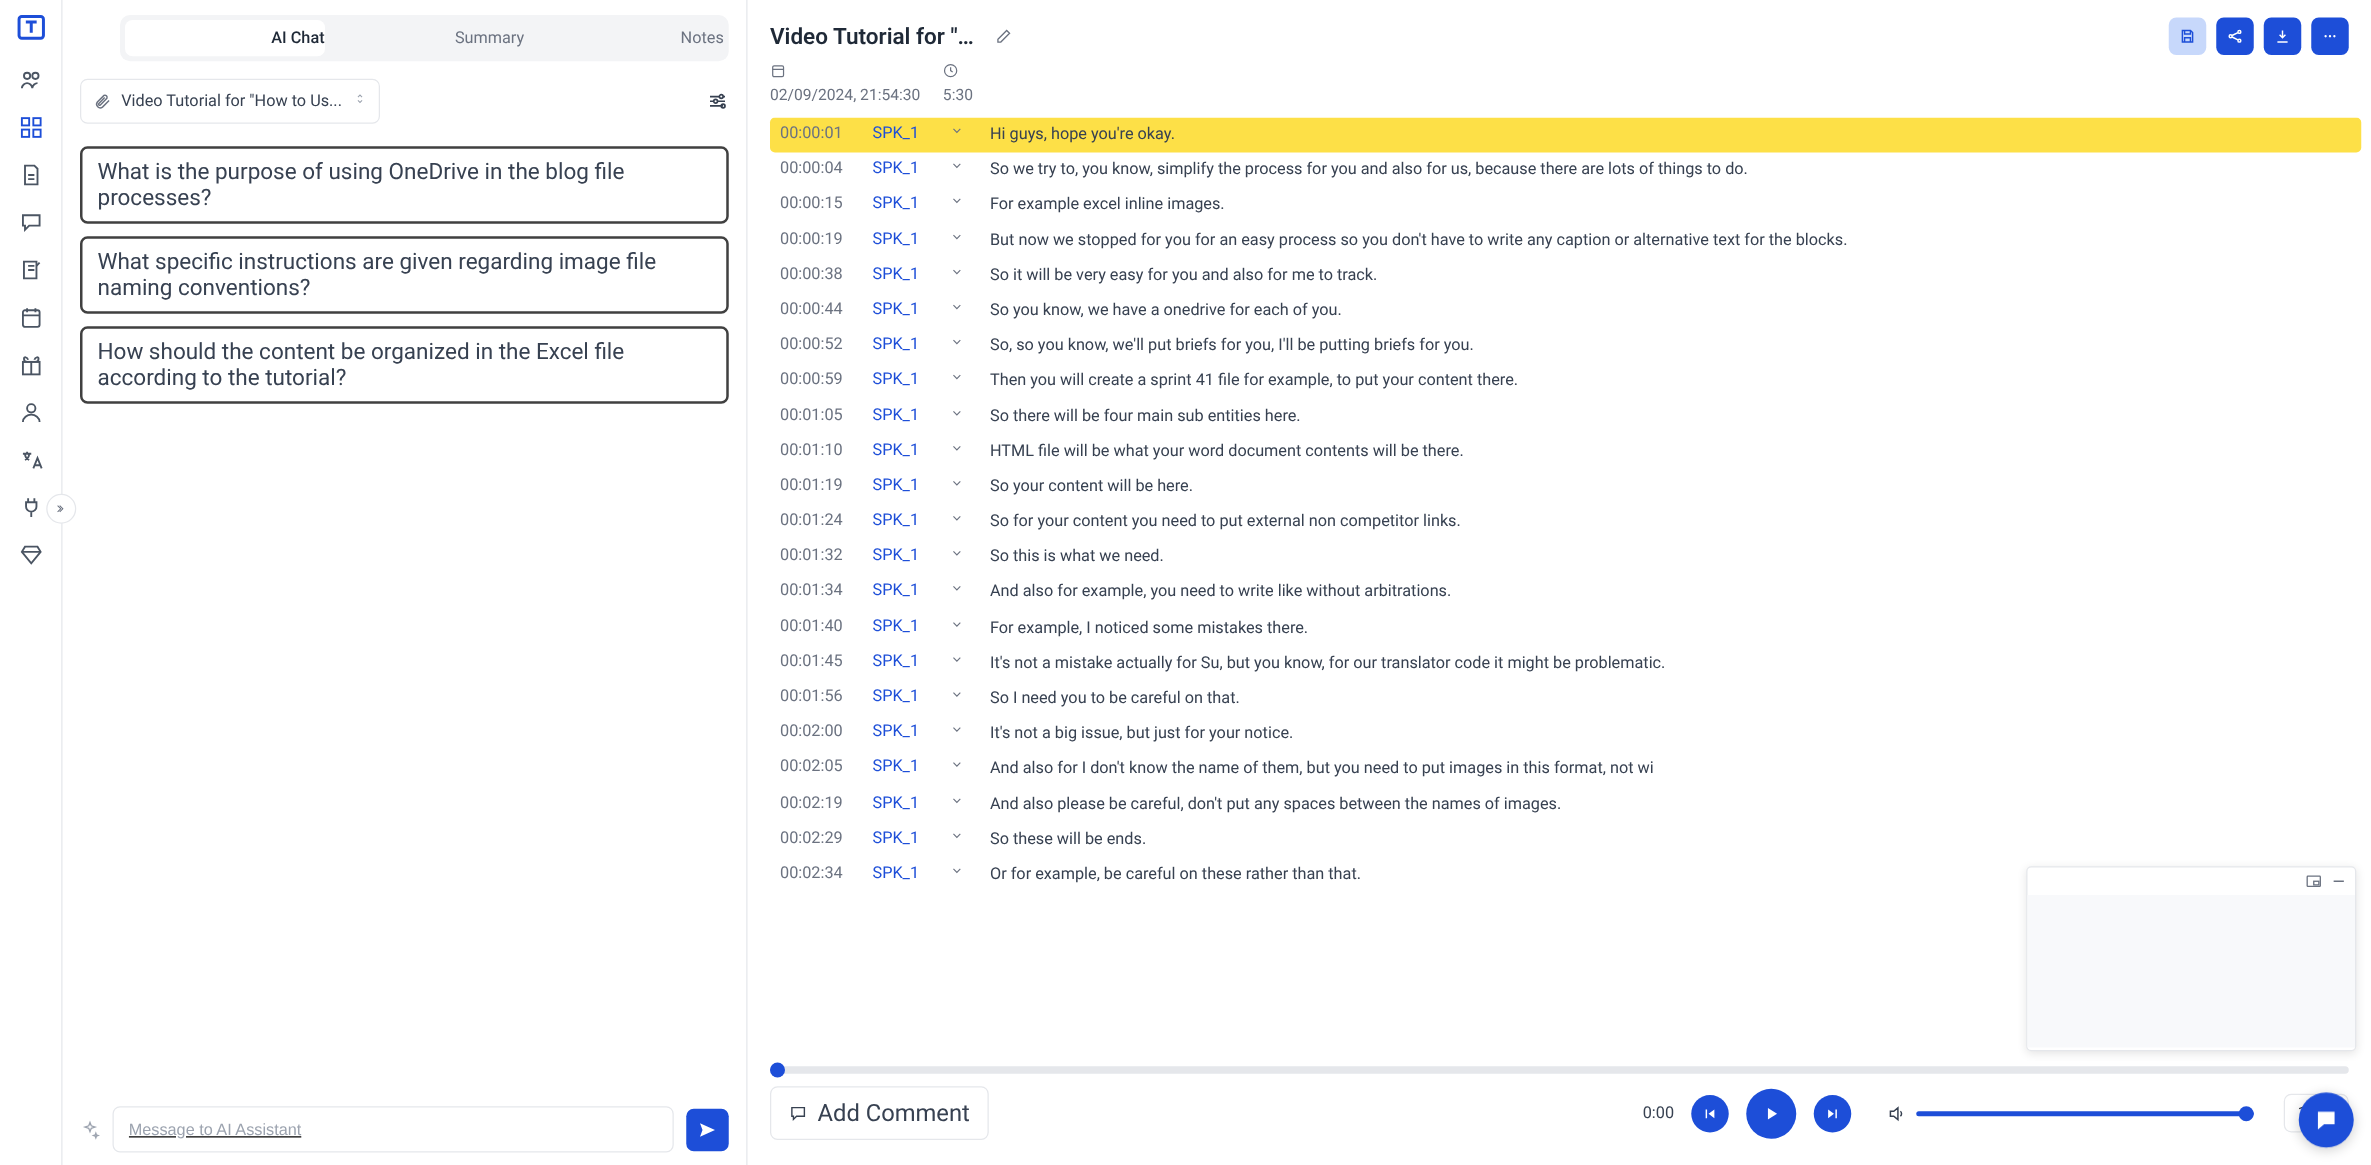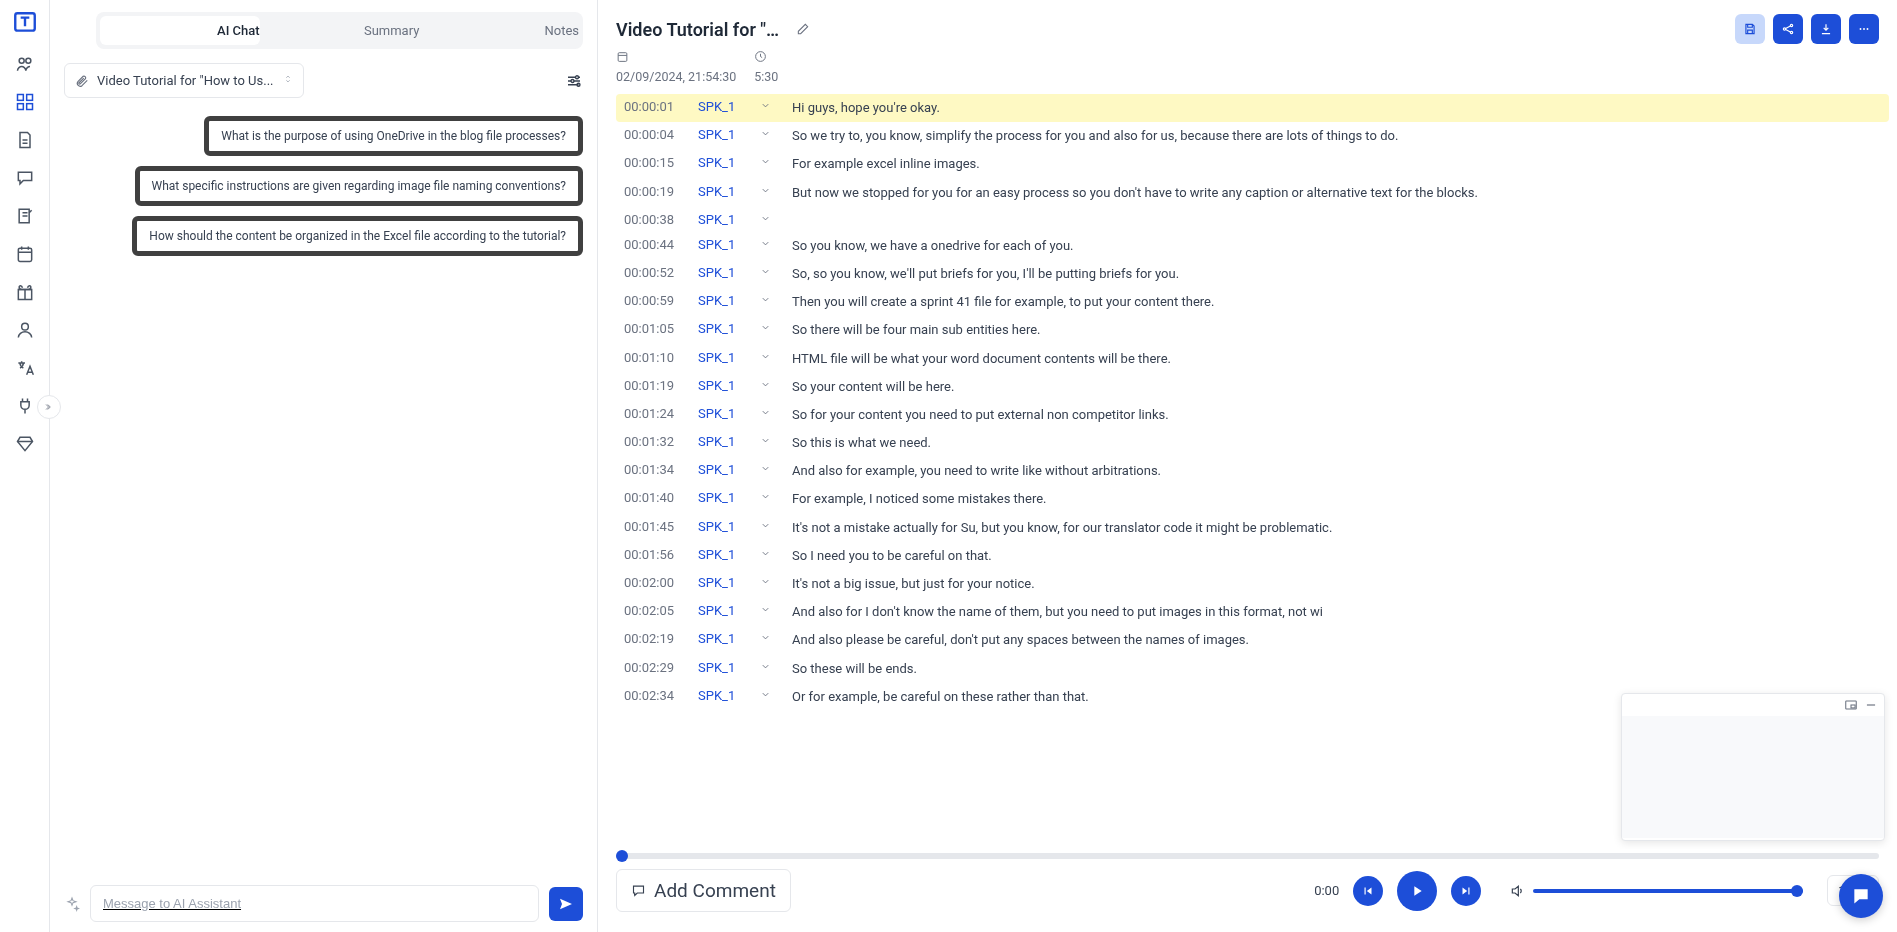--- a/index.html
+++ b/index.html
@@ -18,21 +18,21 @@
 .tabs { display: flex; background: #f3f4f6; border-radius: 8px; padding: 4px; margin-left: 32px; margin-right: 0; }
 .tab { flex: 1; text-align: right; padding: 7px 0; font-size: 13px; color: #6b7280; border-radius: 6px; cursor: pointer; }
 .tab.active { background: #fff; color: #1f2937; font-weight: 500; }
 
 .file-row { display: flex; align-items: center; gap: 8px; margin: 14px 0 8px 0; }
 .file-chip { flex: 0 0 auto; display: flex; align-items: center; gap: 8px; border: 1px solid #e5e7eb; border-radius: 6px; padding: 8px 10px; width: 240px; color: #374151; font-size: 13px; }
 .file-chip .sel { margin-left: auto; color: #9ca3af; }
 .file-row .settings-icon { margin-left: auto; color: #374151; width: 18px; height: 18px; cursor: pointer; }
 
 .suggestions { display: flex; flex-direction: column; align-items: flex-end; gap: 10px; margin-top: 10px; }
-.sugg { border: 5px solid #404040; border-radius: 6px; padding: 8px 12px; font-size: 12px; color: #374151; cursor: pointer; background: #fff; }
+.sugg { border: 2px solid #404040; border-radius: 6px; padding: 8px 12px; font-size: 18px; color: #374151; cursor: pointer; background: #fff; }
 
 .left-spacer { flex: 1; }
 
 .input-row { display: flex; align-items: center; gap: 10px; margin-top: 10px; }
 .sparkle { color: #9ca3af; width: 16px; height: 16px; }
 .msg-input { flex: 1; border: 1px solid #e5e7eb; border-radius: 6px; padding: 10px 12px; font-size: 13px; outline: none; text-decoration: underline; }
 .msg-input::placeholder { color: #9ca3af; }
 .send-btn { width: 34px; height: 34px; background: #1d4ed8; border-radius: 6px; display:flex; align-items:center; justify-content:center; cursor:pointer; color:#fff; }
 
 
@@ -43,21 +43,21 @@
 .header-actions { margin-left: auto; display:flex; gap:8px; }
 .act-btn { width: 30px; height: 30px; border-radius: 6px; display:flex; align-items:center; justify-content:center; cursor:pointer; color:#fff; }
 .act-btn.blue { background:#1d4ed8; }
 .act-btn.lightblue { background:#c7d8fb; color:#1d4ed8; }
 
 .meta-row { display: flex; align-items: center; gap: 18px; padding: 0 18px 10px 18px; color: #6b7280; font-size: 12.5px; }
 .meta-row .m { display:flex; align-items:flex-start; gap:6px;flex-direction:column; }
 
 .transcript { flex: 1; overflow-y: auto; padding: 0 8px 0 18px; position: relative; }
 .t-row { display: flex; align-items: flex-start; gap: 12px; padding: 5px 8px; font-size: 13px; }
-.t-row.highlight { background: #fef9c3; border-radius:4px; }
+.t-row.highlight { background: #fde047; border-radius:4px; }
 .t-ts { width: 62px; color: #6b7280; flex-shrink:0; }
 .t-spk { width: 50px; color: #1d4ed8; flex-shrink:0; cursor:pointer; }
 .t-caret { width: 14px; flex-shrink:0; color: #6b7280; cursor:pointer; margin-right: 6px; }
 .t-text { flex:1; color:#374151; line-height:1.4; }
 
 
 .video-float { position: absolute; right: 12px; bottom: 8px; width: 264px; height: 148px; background:#fff; border:1px solid #e5e7eb; border-radius:4px; box-shadow:0 2px 8px rgba(0,0,0,0.1); }
 .video-float .vf-head { display:flex; justify-content:flex-end; gap:6px; padding:4px 6px; }
 .video-float .vf-icon { width:14px; height:14px; color:#6b7280; cursor:pointer; }
 .video-float .thumb { width:100%; height: calc(100% - 24px); background:linear-gradient(#f8f9fb,#f8f9fb); position:relative; }
@@ -275,20 +275,21 @@
               <path d="M6 9l6 6 6-6"></path>
             </svg></div>
     <div class="t-text">But now we stopped for you for an easy process so you don't have to write any caption or alternative text for the blocks.</div>
         </div>
         <div class="t-row">
     <div class="t-ts">00:00:38</div>
     <div class="t-spk">SPK_1</div>
     <div class="t-caret"><svg width="11" height="11" viewBox="0 0 24 24" fill="none" stroke="currentColor" stroke-width="2">
               <path d="M6 9l6 6 6-6"></path>
             </svg></div>
+    <div class="t-text">So it will be very easy for you and also for me to track.</div>
         </div>
         <div class="t-row">
     <div class="t-ts">00:00:44</div>
     <div class="t-spk">SPK_1</div>
     <div class="t-caret"><svg width="11" height="11" viewBox="0 0 24 24" fill="none" stroke="currentColor" stroke-width="2">
               <path d="M6 9l6 6 6-6"></path>
             </svg></div>
     <div class="t-text">So you know, we have a onedrive for each of you.</div>
         </div>
         <div class="t-row">

